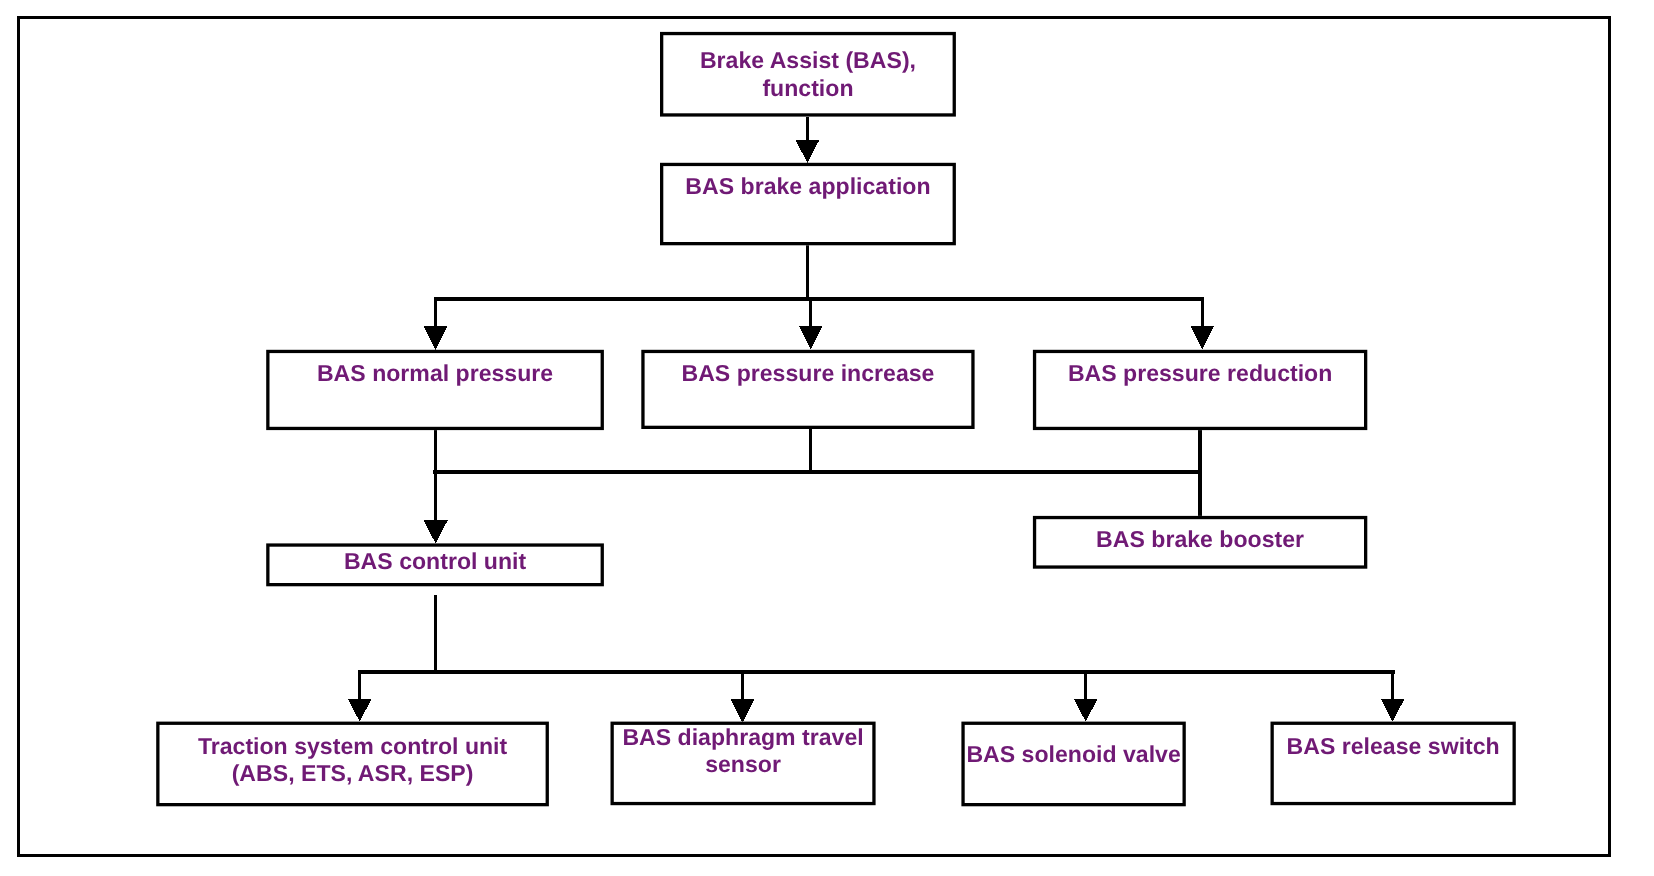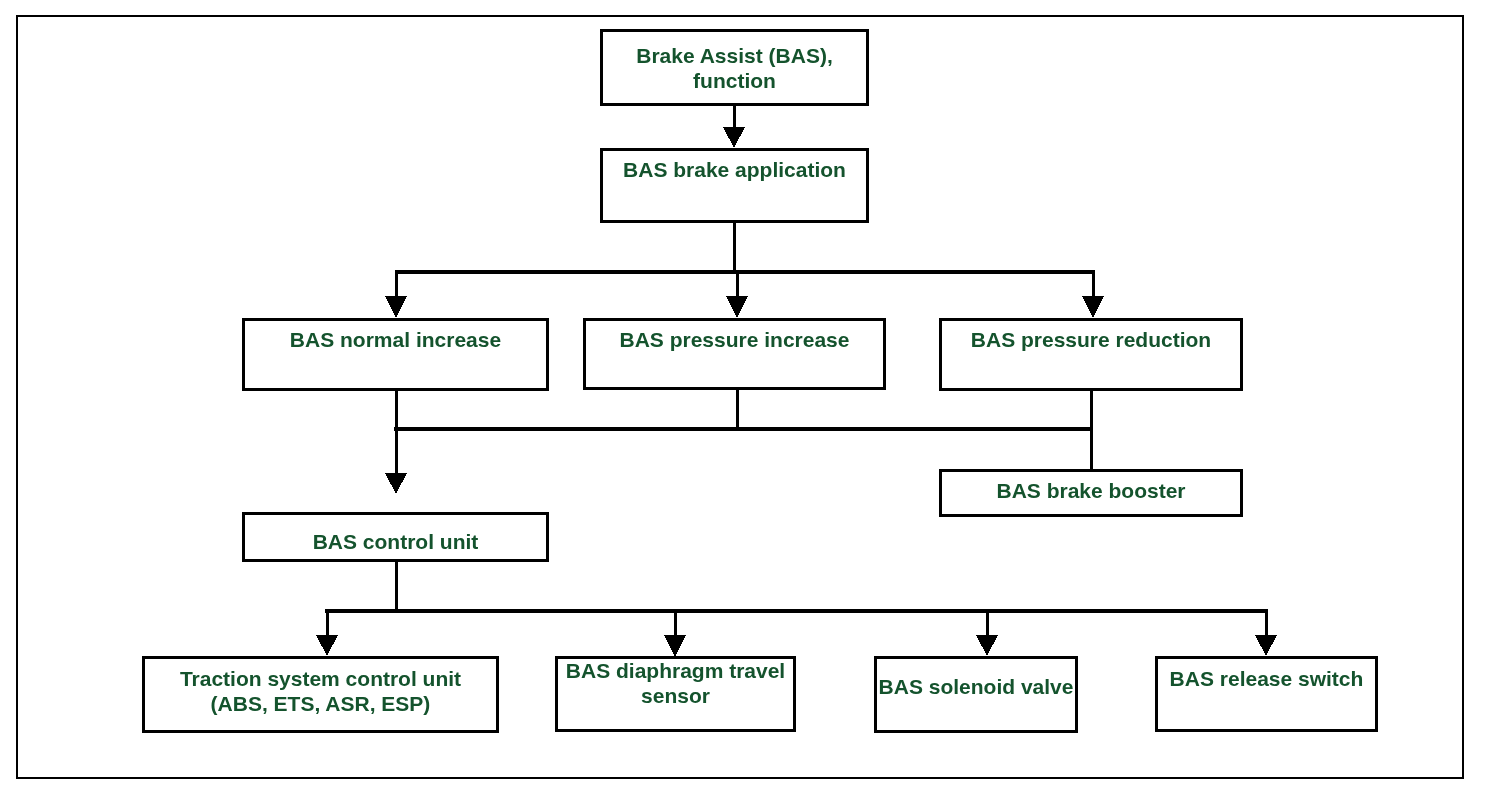--- a/index.html
+++ b/index.html
@@ -20,21 +20,21 @@
     left: 0;
     top: 0;
     width: 1504px;
     height: 796px;
   }
   .node {
     position: absolute;
     box-sizing: border-box;
     background: #ffffff;
     border: 3px solid #000000;
-    color: #14532d;
+    color: #701a75;
     font-size: 21px;
     font-weight: bold;
     line-height: 1.18;
     text-align: center;
     white-space: pre-line;
   }
 </style>
 </head>
 <body>
 
@@ -81,27 +81,27 @@
       <line x1="1266" y1="611" x2="1266" y2="638"></line>
       <polygon points="1255,635 1277,635 1266,656" stroke="none"></polygon>
     </g>
   </svg>
 
   <div class="node" style="left:600px; top:29px;  width:269px; height:77px; padding-top:12px">Brake Assist (BAS),
 function</div>
 
   <div class="node" style="left:600px; top:148px; width:269px; height:75px; padding-top:7px">BAS brake application</div>
 
-  <div class="node" style="left:242px; top:318px; width:307px; height:73px; padding-top:7px">BAS normal increase</div>
+  <div class="node" style="left:242px; top:318px; width:307px; height:73px; padding-top:7px">BAS normal pressure</div>
 
   <div class="node" style="left:939px; top:318px; width:304px; height:73px; padding-top:7px">BAS pressure reduction</div>
 
   <div class="node" style="left:583px; top:318px; width:303px; height:72px; padding-top:7px">BAS pressure increase</div>
 
-  <div class="node" style="left:242px; top:512px; width:307px; height:50px; padding-top:15px">BAS control unit</div>
+  <div class="node" style="left:242px; top:494px; width:307px; height:39px; padding-top:2px">BAS control unit</div>
 
   <div class="node" style="left:939px; top:469px; width:304px; height:48px; padding-top:7px">BAS brake booster</div>
 
   <div class="node" style="left:142px; top:656px; width:357px; height:77px; padding-top:8px">Traction system control unit
 (ABS, ETS, ASR, ESP)</div>
 
   <div class="node" style="left:555px; top:656px; width:241px; height:76px; padding-top:0">BAS diaphragm travel
 sensor</div>
 
   <div class="node" style="left:874px; top:656px; width:204px; height:77px; padding-top:16px">BAS solenoid valve</div>

